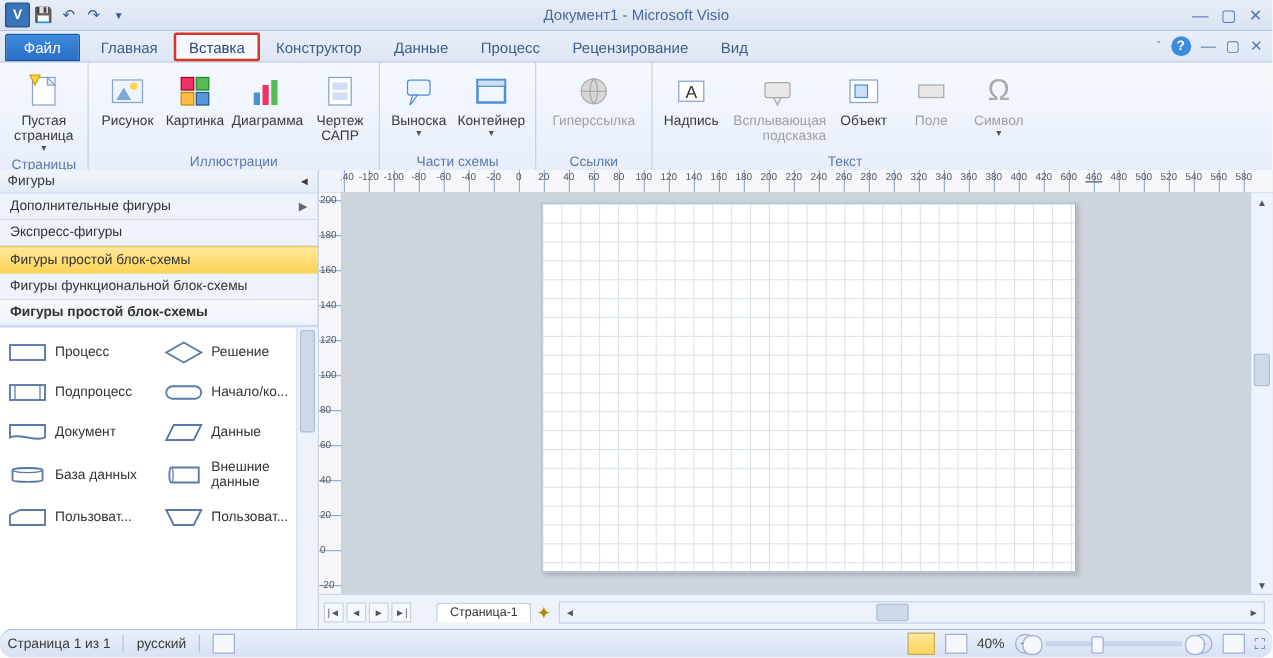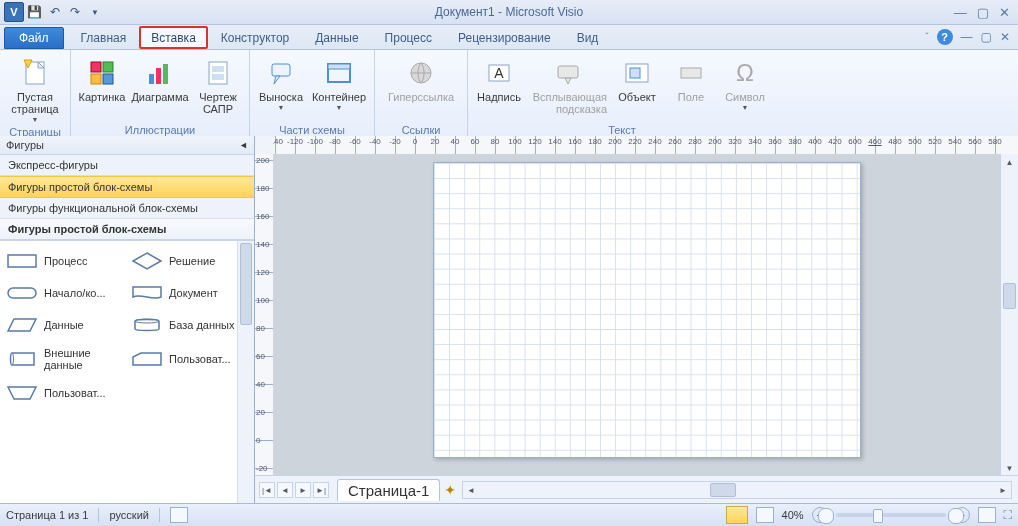--- a/index.html
+++ b/index.html
@@ -167,34 +167,34 @@
     background-size:15.1px 15.1px;
   }
   .vscroll{position:absolute;right:0;top:18px;bottom:28px;width:17px;background:#eef2fa;border-left:1px solid #c6d3e8;}
   .vscroll .thumb{position:absolute;left:2px;right:2px;top:40%;height:24px;background:#cfd9ea;border:1px solid #aebfdb;border-radius:2px;}
   .vscroll .arr{position:absolute;left:0;right:0;height:16px;display:flex;align-items:center;justify-content:center;font-size:8px;color:#556;}
   .hscroll-row{position:absolute;left:0;right:0;bottom:0;height:28px;display:flex;align-items:center;background:#eef2fa;border-top:1px solid #c6d3e8;}
   .page-nav{display:flex;align-items:center;gap:2px;padding:0 4px;}
   .page-nav .nbtn{width:14px;height:14px;border:1px solid #c6d3e8;background:#f5f8fd;display:flex;align-items:center;justify-content:center;font-size:8px;color:#556;}
   .page-tab{
     border:1px solid #b5c4dc;border-bottom:none;
-    background:#fff;padding:2px 10px;font-size:15px;
-    border-radius:3px 3px 0 0;margin-left:4px;
+    background:#fff;padding:2px 10px;font-size:10px;
+    border-radius:3px 3px 0 0;margin-left:16px;
   }
   .page-add{margin-left:4px;color:#b88700;font-size:14px;}
   .hscroll{flex:1;height:16px;margin:0 6px;background:#eef2fa;border:1px solid #c6d3e8;position:relative;}
   .hscroll .arr{position:absolute;top:0;bottom:0;width:16px;display:flex;align-items:center;justify-content:center;font-size:8px;color:#556;}
   .hscroll .thumb{position:absolute;top:1px;bottom:1px;left:45%;width:24px;background:#cfd9ea;border:1px solid #aebfdb;border-radius:2px;}
   
   .statusbar{
     position:absolute;left:0;right:0;bottom:0;height:22px;
     background:linear-gradient(#eaf0fb,#d6e1f3);
     border-top:1px solid #a9bad6;
     display:flex;align-items:center;font-size:11px;color:#3a3a3a;
-    padding:0 6px; gap:10px;
+    padding:0 6px; gap:10px;border-radius:10px;
   }
   .statusbar .sep{width:1px;height:14px;background:#b5c4dc;}
   .statusbar .right{margin-left:auto;display:flex;align-items:center;gap:8px;padding-left:12px;}
   .zoom-slider{width:110px;height:4px;background:#c6d3e8;position:relative;border-radius:2px;}
   .zoom-slider::before,.zoom-slider::after{content:"";position:absolute;top:-5px;width:14px;height:14px;border:1px solid #9bb0cf;border-radius:7px;background:#f5f8fd;display:flex;align-items:center;justify-content:center;font-size:10px;color:#556;}
   .zoom-slider::before{left:-18px;}
   .zoom-slider::after{right:-18px;}
   .zoom-thumb{position:absolute;top:-4px;left:34%;width:8px;height:12px;background:#f5f8fd;border:1px solid #9bb0cf;border-radius:2px;}
   .sb-icon{width:16px;height:14px;border:1px solid #9bb0cf;background:#f5f8fd;}
   .mode-btn{width:20px;height:16px;border:1px solid #c9a94a;background:linear-gradient(#ffe79b,#ffd457);}
@@ -252,20 +252,30 @@
       </div>
     </div>
     <div class="group-label">Страницы</div>
   </div>
 
   <div class="group">
     <div class="group-buttons">
       <div class="rbtn narrow">
         <div class="ricon">
             <svg width="30" height="30">
+              <rect x="3" y="6" width="24" height="18" fill="#eef4ff" stroke="#8aa4c8"></rect>
+              <polygon points="6,22 12,12 18,22" fill="#7fa8d8"></polygon>
+              <circle cx="20" cy="11" r="3" fill="#ffd34a"></circle>
+            </svg>
+          </div>
+        <div class="rlabel">Рисунок</div>
+      </div>
+      <div class="rbtn narrow">
+        <div class="ricon">
+            <svg width="30" height="30">
               <rect x="4" y="4" width="10" height="10" fill="#e36" stroke="#a02"></rect>
               <rect x="16" y="4" width="10" height="10" fill="#5b5" stroke="#282"></rect>
               <rect x="4" y="16" width="10" height="10" fill="#fb4" stroke="#c80"></rect>
               <rect x="16" y="16" width="10" height="10" fill="#59d" stroke="#258"></rect>
             </svg>
           </div>
         <div class="rlabel">Картинка</div>
       </div>
       <div class="rbtn">
         <div class="ricon">
@@ -380,20 +390,24 @@
 </div>
 
 <div class="main">
 
   <div class="shapes-panel">
     <div class="sp-header">
       <span>Фигуры</span>
       <span style="font-size:9px;">◄</span>
     </div>
     <div class="sp-row hover">
+      <span>Дополнительные фигуры</span>
+      <span class="chev">▶</span>
+    </div>
+    <div class="sp-row hover">
       <span>Экспресс-фигуры</span>
     </div>
     <div class="sp-row selected">
       <span>Фигуры простой блок-схемы</span>
     </div>
     <div class="sp-row hover">
       <span>Фигуры функциональной блок-схемы</span>
     </div>
     <div class="sp-subheader">
       <span>Фигуры простой блок-схемы</span>
@@ -404,20 +418,28 @@
             <svg class="sicon" viewBox="0 0 32 20">
               <rect x="2" y="4" width="28" height="12" fill="none" stroke="#5a7aa9" stroke-width="1.5"></rect>
             </svg>
             <span>Процесс</span>
           </div>
           <div class="shape-item">
             <svg class="sicon" viewBox="0 0 32 20">
               <polygon points="16,2 30,10 16,18 2,10" fill="none" stroke="#5a7aa9" stroke-width="1.5"></polygon>
             </svg>
             <span>Решение</span>
+          </div>
+          <div class="shape-item">
+            <svg class="sicon" viewBox="0 0 32 20">
+              <rect x="2" y="4" width="28" height="12" fill="none" stroke="#5a7aa9" stroke-width="1.5"></rect>
+              <line x1="6" y1="4" x2="6" y2="16" stroke="#5a7aa9"></line>
+              <line x1="26" y1="4" x2="26" y2="16" stroke="#5a7aa9"></line>
+            </svg>
+            <span>Подпроцесс</span>
           </div>
           <div class="shape-item">
             <svg class="sicon" viewBox="0 0 32 20">
               <rect x="2" y="5" width="28" height="10" rx="5" fill="none" stroke="#5a7aa9" stroke-width="1.5"></rect>
             </svg>
             <span>Начало/ко...</span>
           </div>
           <div class="shape-item">
             <svg class="sicon" viewBox="0 0 32 20">
               <path d="M2 4h28v10c-7 4-21-4-28 0z" fill="none" stroke="#5a7aa9" stroke-width="1.5"></path>

